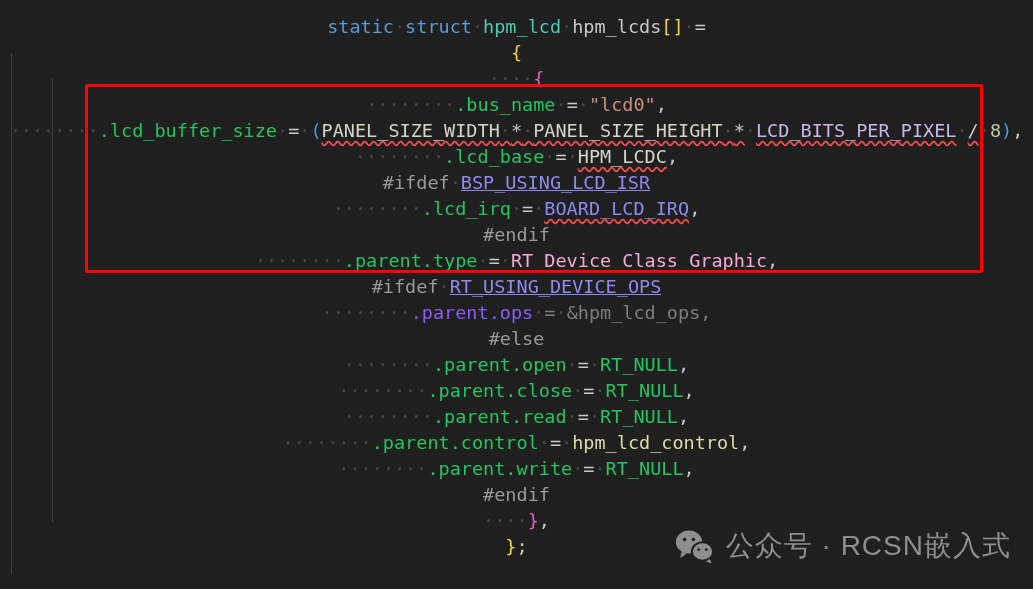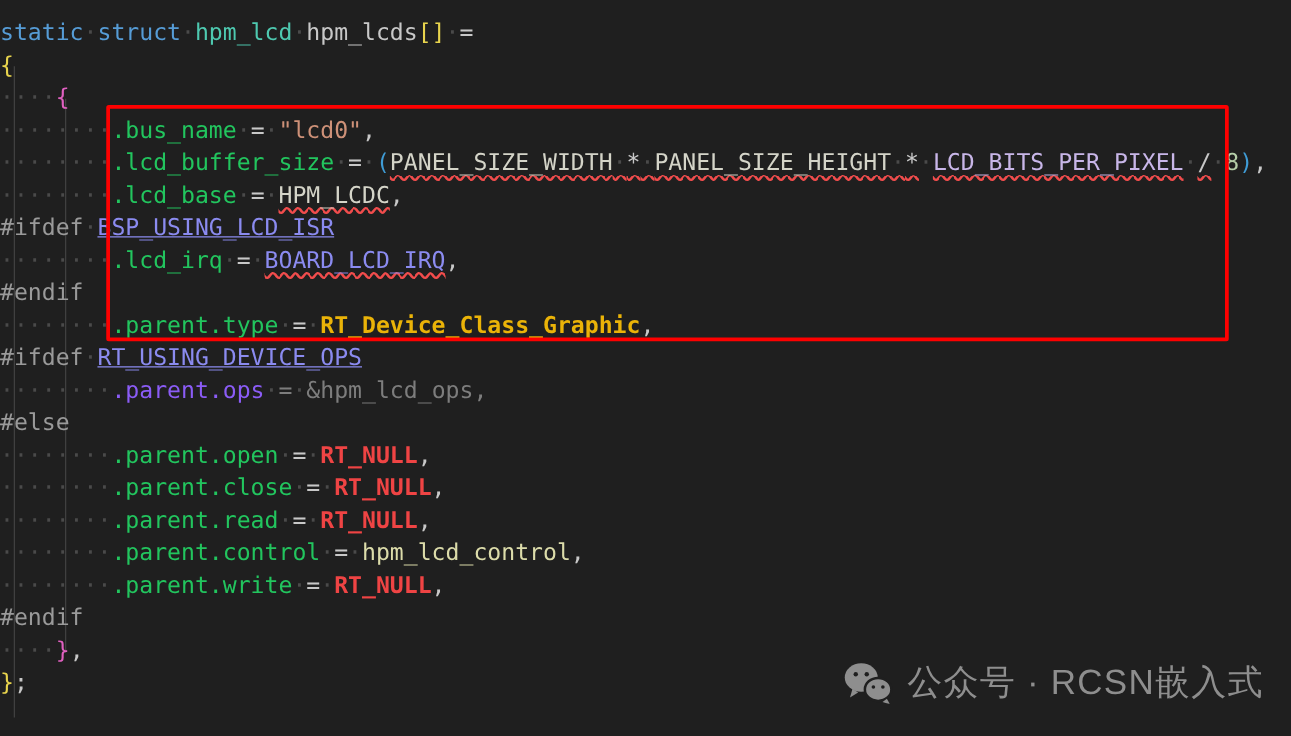--- a/index.html
+++ b/index.html
@@ -24,35 +24,36 @@
   }
 
   .code-line {
     position: relative;
     height: 26px;
     line-height: 26px;
     font-size: 18.5px;
     white-space: pre;
     letter-spacing: 0px;
     color: #cccccc;
+    text-align: center;
   }
 
   
   .t-kw       { color: #569cd6; }            
   .t-type     { color: #4ec9b0; }            
   .t-var      { color: #c8c8c8; }            
   .t-field    { color: #22c55e; }
   .t-string   { color: #ce9178; }            
   .t-macro    { color: #d4d4c8; }            
   .t-macro2   { color: #c8b6e8; }            
   .t-define   { color: #8b8bf0; text-decoration: underline; }            
   .t-pp       { color: #9a9a9a; }            
   .t-num      { color: #b5cea8; }            
-  .t-enum     { color: #eab308; font-weight: bold; }            
-  .t-null     { color: #ef4444; font-weight: bold; }            
+  .t-enum     { color: #f9a8d4; }            
+  .t-null     { color: #22c55e; }            
   .t-fn       { color: #dcdcaa; }            
   .t-op       { color: #c8c8c8; }            
   .t-par      { color: #3f9cd6; }            
   .t-brkt-y   { color: #e8d44d; }            
   .t-brkt-m   { color: #e060c0; }            
   .t-dim      { color: #8b5cf6; }            
   .t-dim2     { color: #7d7d7d; }
 
   
   .ws { color: #4a4a4a; }

